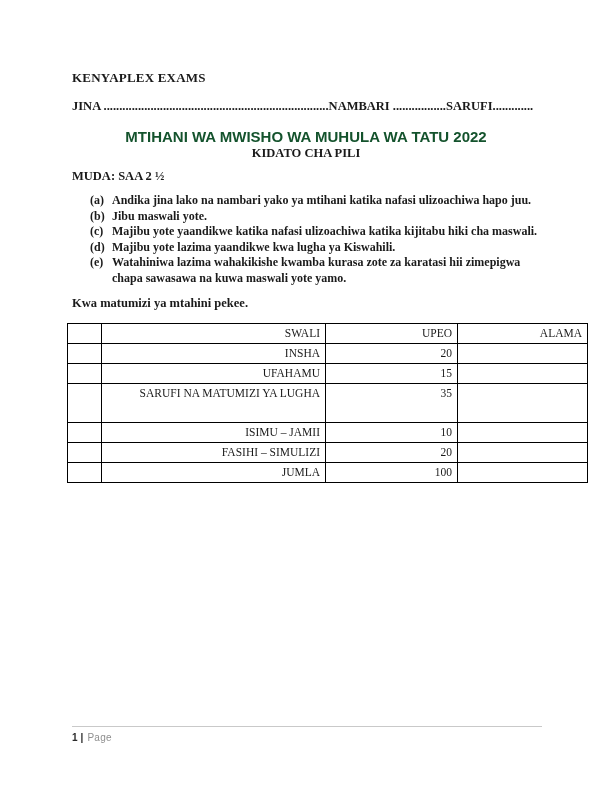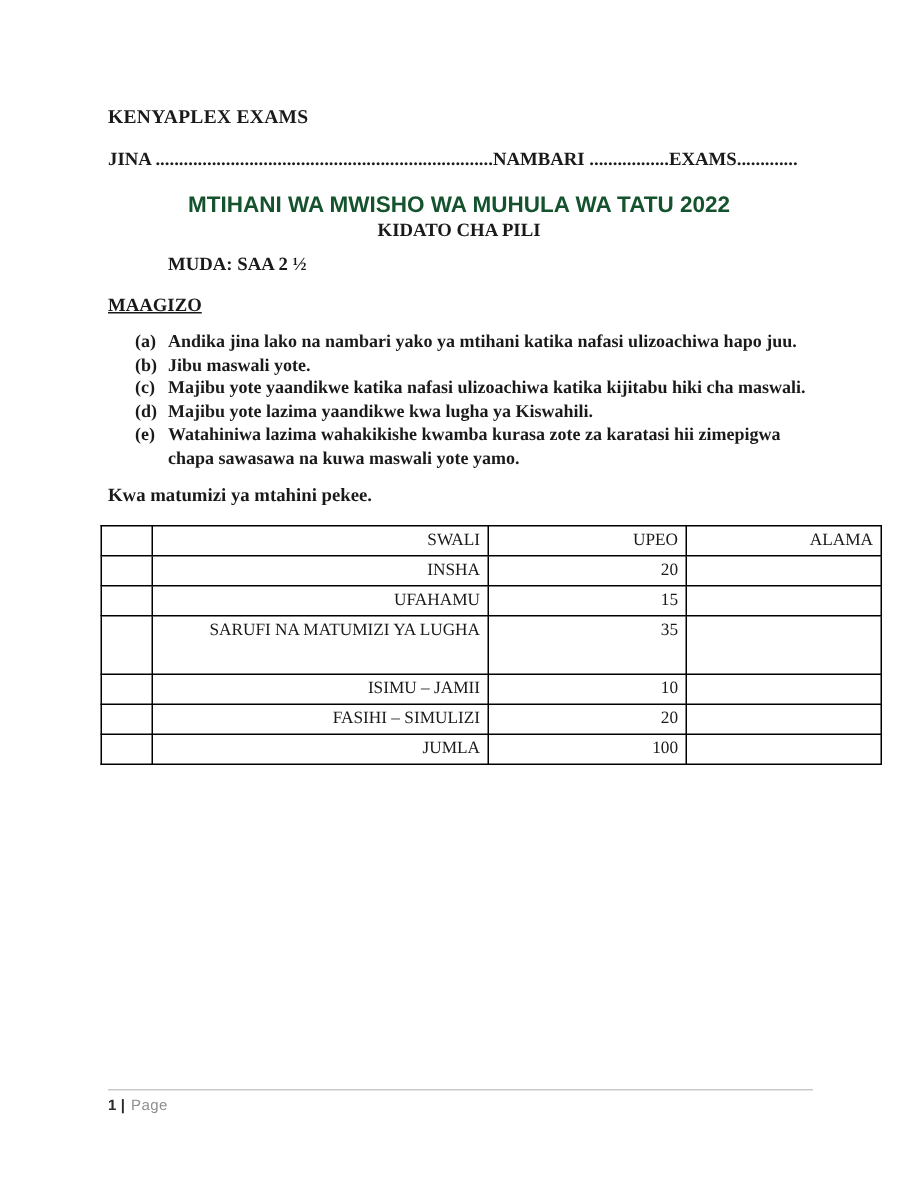--- a/index.html
+++ b/index.html
@@ -50,21 +50,20 @@
     font-size: 12.5px;
     font-weight: bold;
     text-align: center;
     line-height: 15px;
   }
   .duration-line {
     margin-top: 8px;
     font-size: 12.5px;
     font-weight: bold;
     line-height: 15px;
-    margin-left: 40px;
   }
   .instructions-heading {
     margin-top: 12px;
     font-size: 12.5px;
     font-weight: bold;
     text-decoration: underline;
     line-height: 15px;
   }
   .instructions-list {
     margin-top: 9px;
@@ -147,29 +146,28 @@
   }
 </style>
 </head>
 <body>
 
 <div class="page">
   <div class="content">
 
     <p class="org-name">KENYAPLEX EXAMS</p>
 
-    <p class="name-line"><span>JINA</span> <span>........................................................................</span><span>NAMBARI</span> <span>.................</span><span>EXAMS</span><span>.............</span></p>
+    <p class="name-line"><span>JINA</span> <span>........................................................................</span><span>NAMBARI</span> <span>.................</span><span>SARUFI</span><span>.............</span></p>
 
     <p class="doc-title">MTIHANI WA MWISHO WA MUHULA WA TATU 2022</p>
 
     <p class="doc-subtitle">KIDATO CHA PILI</p>
 
     <p class="duration-line">MUDA: SAA 2 ½</p>
 
-    <p class="instructions-heading">MAAGIZO</p>
 
     <div class="instructions-list" id="instructions-list">
         <div class="instr-row">
           <span class="instr-label">(a)</span>
           <span class="instr-text">Andika jina lako na nambari yako ya mtihani katika nafasi ulizoachiwa hapo juu.</span>
         </div>
         <div class="instr-row">
           <span class="instr-label">(b)</span>
           <span class="instr-text">Jibu maswali yote.</span>
         </div>

